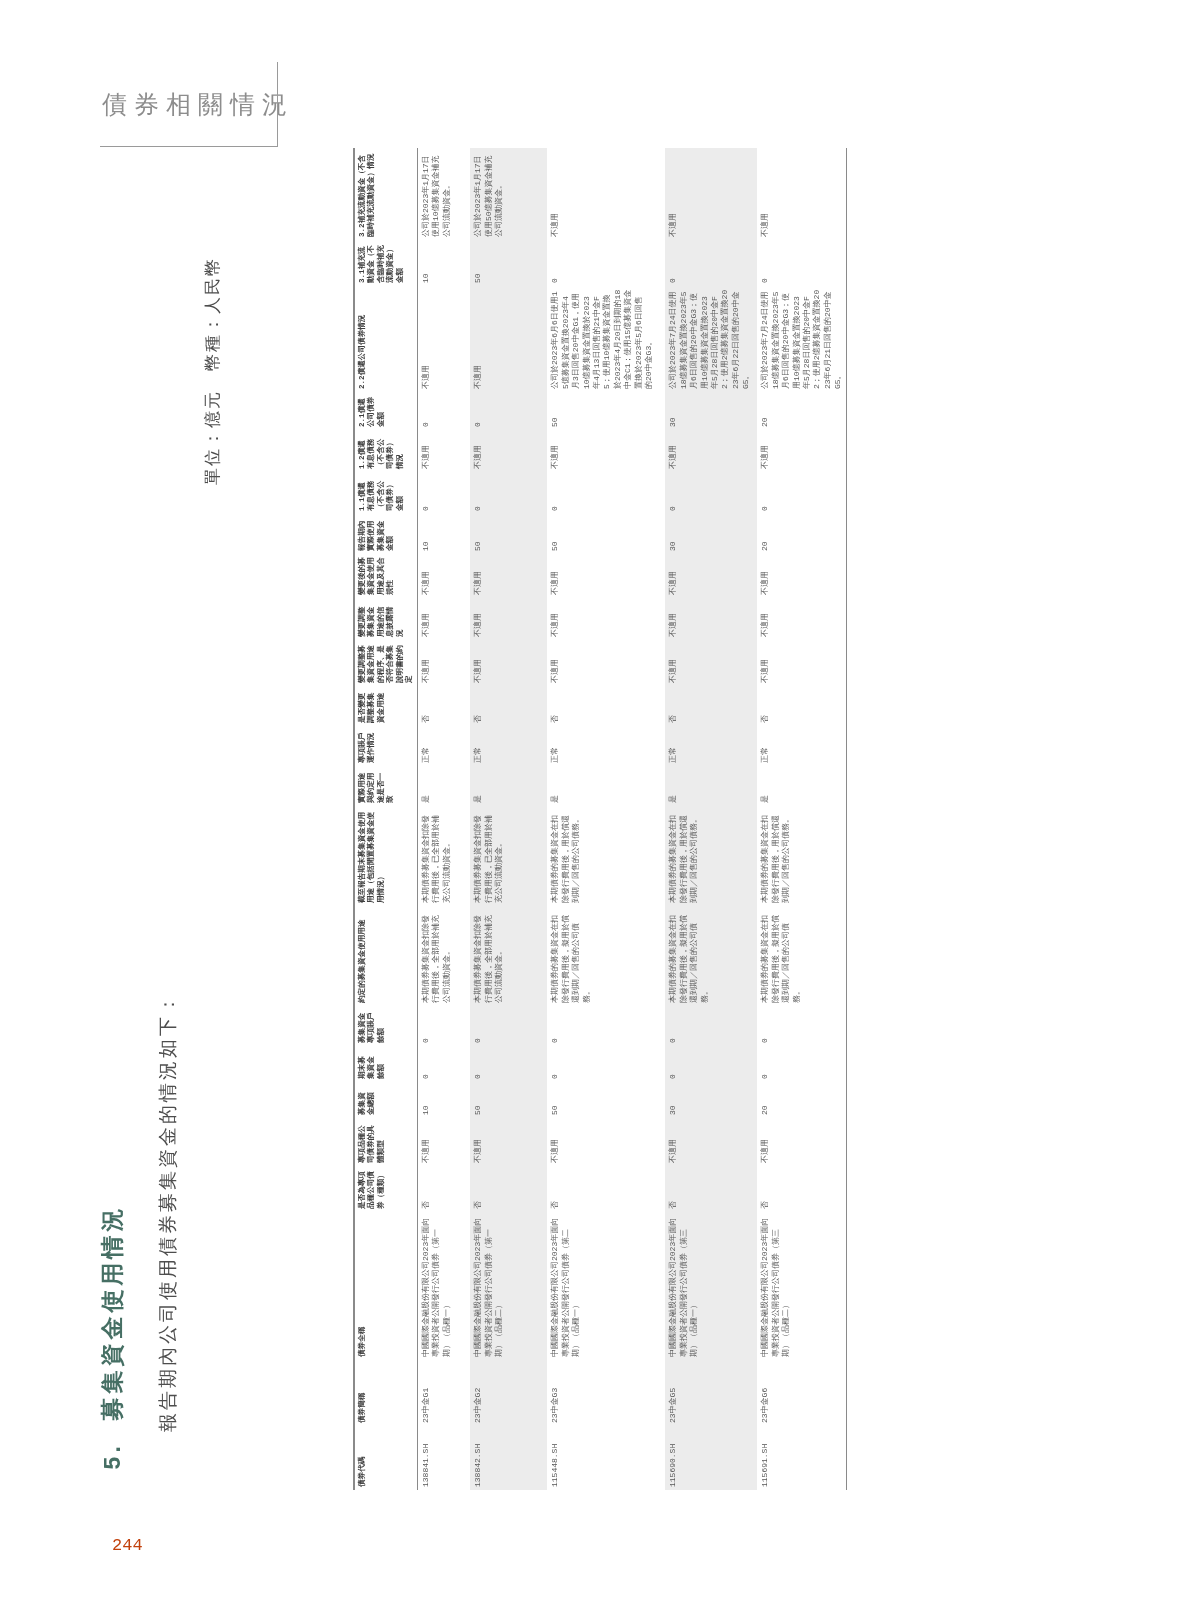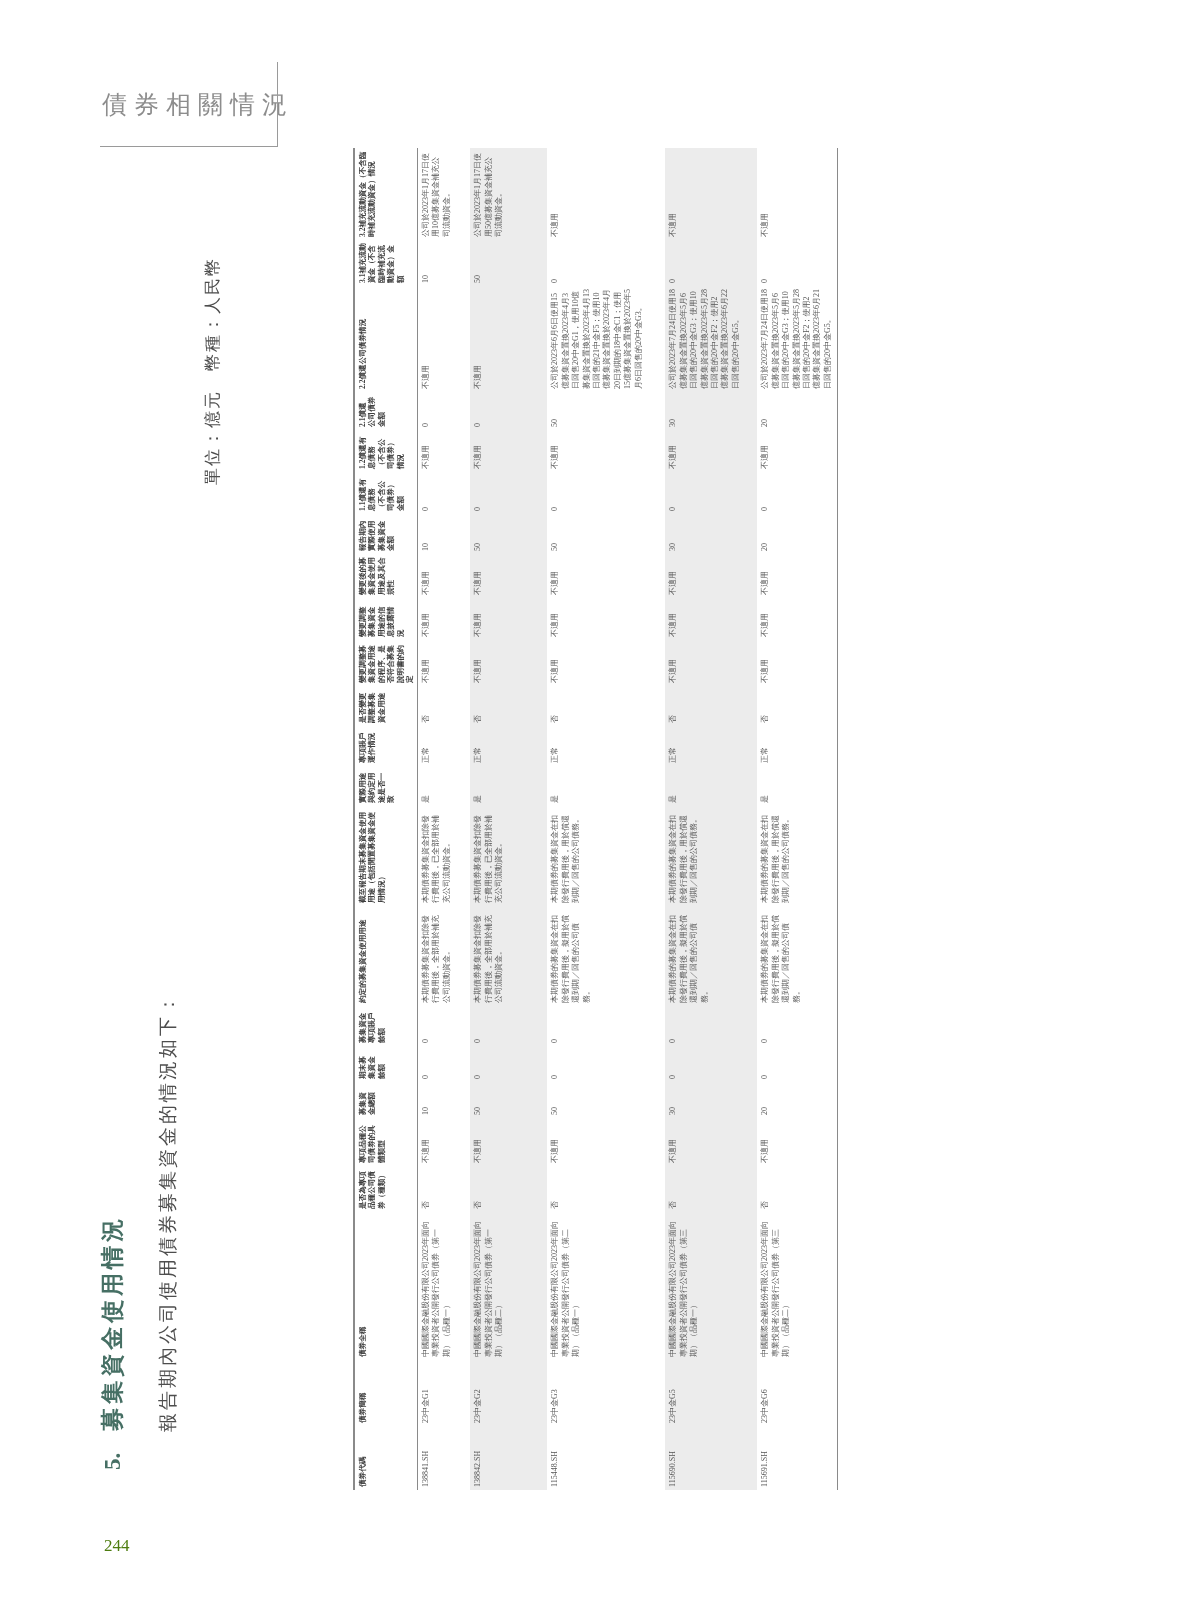--- a/index.html
+++ b/index.html
@@ -1,28 +1,28 @@
 <!DOCTYPE html>
 <html><head>
 <meta charset="utf-8">
 <style>
   html,body { margin:0; padding:0; background:#ffffff; }
   #page {
     position:relative; width:1190px; height:1615px; overflow:hidden;
-    background:#ffffff; font-family:Liberation Serif, serif;
+    background:#ffffff; font-family:Liberation Mono, monospace;
   }
 
   
   .doc-header {
     position:absolute; left:102px; top:88px;
     font-size:25px; letter-spacing:7px; color:#8d8d8d;
   }
   .header-hrule { position:absolute; left:100px; top:146px; width:177px; height:1px; background:#9a9a9a; }
   .header-vrule { position:absolute; left:277px; top:62px; width:1px; height:85px; background:#9a9a9a; }
-  .page-number { position:absolute; left:104px; top:1536px; font-size:17px; color:#4d7c0f; }
+  .page-number { position:absolute; left:112px; top:1536px; font-size:17px; color:#c2410c; }
 
   
   .landscape {
     position:absolute; left:95px; top:1492px;
     width:1237px; height:727px;
     transform:rotate(-90deg); transform-origin:0 0;
   }
   .sec-title {
     position:absolute; left:22px; top:2px;
     font-size:23px; font-weight:bold; color:#466f64; letter-spacing:4px;

